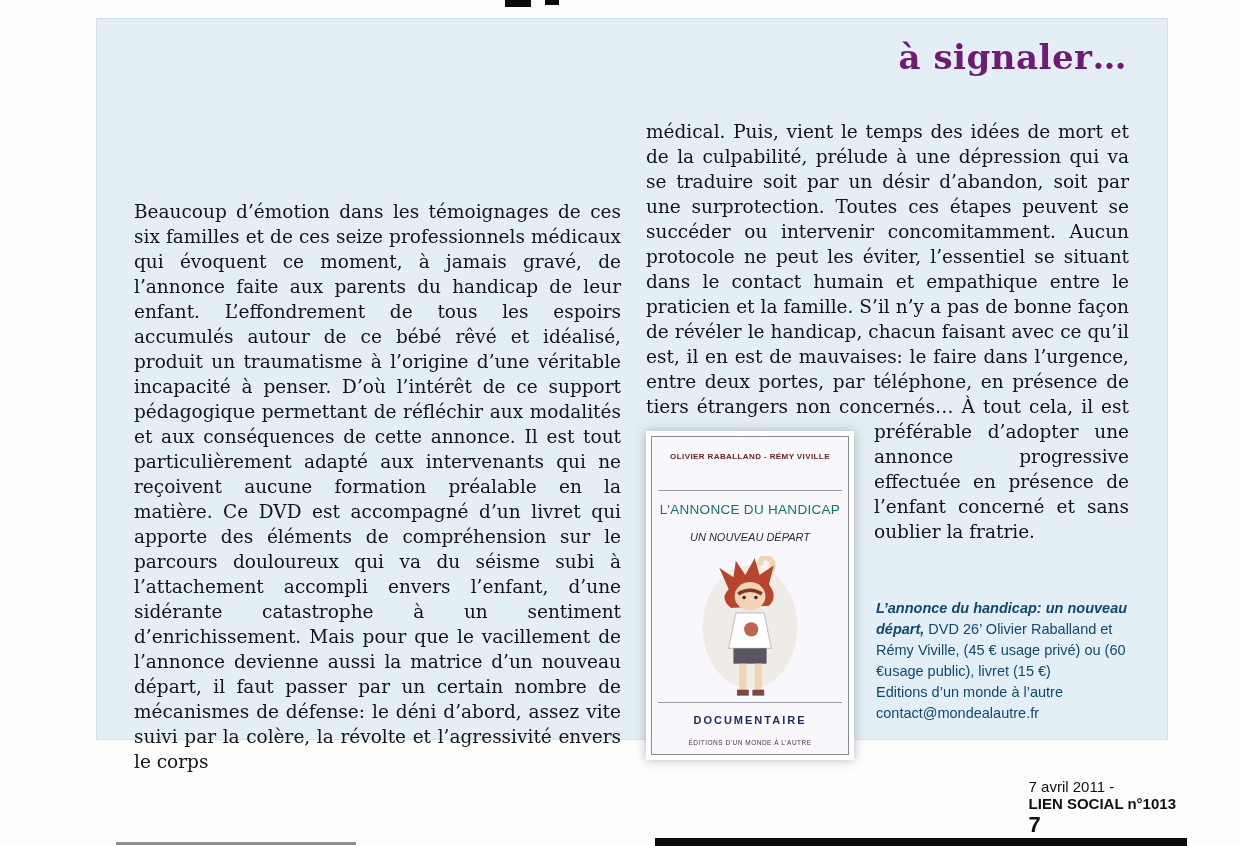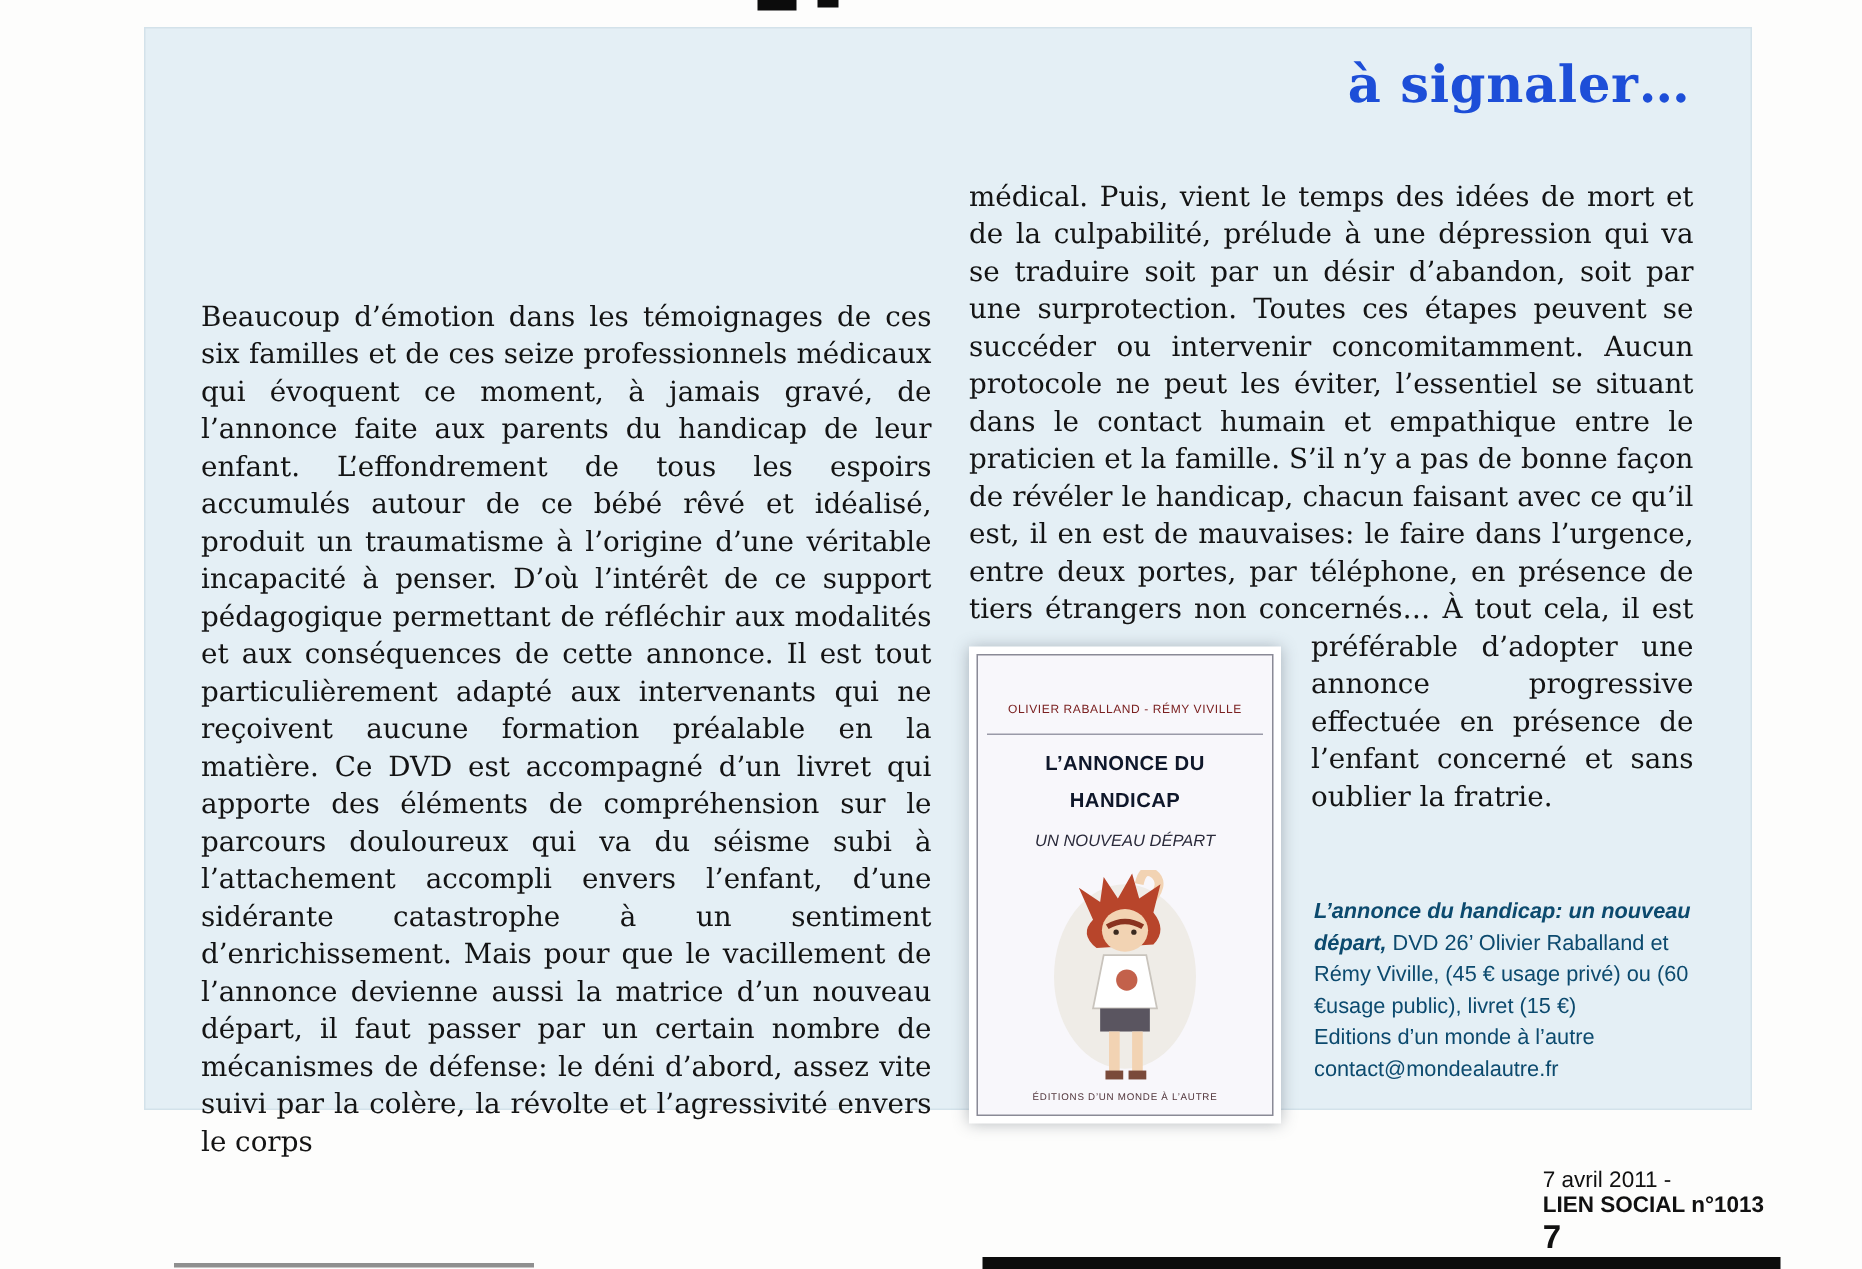--- a/index.html
+++ b/index.html
@@ -2,36 +2,36 @@
 <html lang="fr"><head>
 <meta charset="utf-8">
 <style>
   html,body{margin:0;padding:0;background:#ffffff;}
   .page{position:relative;width:1241px;height:846px;background:#fdfdfc;overflow:hidden;
         font-family:"DejaVu Serif", serif;color:#1b1b1b;}
   .card{position:absolute;left:96px;top:18px;width:1072px;height:722px;
         background:#e4eff5;border:1px solid #d3e2ea;box-sizing:border-box;}
   .section-label{position:absolute;top:18px;right:40px;
         font-family:"DejaVu Serif", serif;font-weight:bold;
-        font-size:34px;color:#1d4ed8;letter-spacing:0.5px;}
+        font-size:34px;color:#701a75;letter-spacing:0.5px;}
   .article-title{position:absolute;left:37px;top:58px;width:480px;
         font-family:"Liberation Sans", sans-serif;font-weight:400;
         font-size:42px;line-height:50px;color:#202020;}
   .col{position:absolute;width:487px;font-size:18.5px;line-height:25px;
         text-align:justify;color:#141414;}
   .col-left{left:37px;top:180px;}
   .col-right{left:549px;top:100px;width:483px;}
   .cover-float{float:left;width:208px;margin:12px 20px 10px 0;
         background:#ffffff;box-shadow:0 0 10px rgba(90,100,110,0.45);
         padding:5px;box-sizing:border-box;}
   .cover-inner{border:1px solid #8a8a96;background:#f8f7fb;padding:7px 6px;
         text-align:center;font-family:"Liberation Sans", sans-serif;}
-  .cover-authors{font-size:8px;font-weight:normal;letter-spacing:0.4px;color:#7a2020;
-        border-bottom:1px solid #9a9aa8;padding-bottom:4px;margin-top:16px;}
-  .cover-title{font-size:13.5px;font-weight:bold;color:#0f172a;margin-top:6px;letter-spacing:0.3px;}
+  .cover-authors{font-size:8px;font-weight:bold;letter-spacing:0.4px;color:#7a2020;
+        border-bottom:1px solid #9a9aa8;padding-bottom:21px;}
+  .cover-title{font-size:13.5px;font-weight:normal;color:#0f766e;margin-top:6px;letter-spacing:0.3px;}
   .cover-subtitle{font-size:11px;font-weight:normal;font-style:italic;color:#2a2a3a;margin-top:3px;}
   .cover-art{margin:6px auto 2px auto;width:120px;height:142px;}
   .cover-genre{font-size:11px;font-weight:bold;letter-spacing:2px;color:#1c2a5e;
         border-top:1px solid #9a9aa8;padding-top:5px;margin-top:4px;}
   .cover-publisher{font-size:6.5px;color:#50343a;margin-top:6px;line-height:8px;letter-spacing:0.5px;}
   .caption{margin-left:230px;margin-top:54px;
         font-family:"Liberation Sans", sans-serif;font-size:14.5px;line-height:21px;
         text-align:left;color:#0c4a6e;}
   .caption .cap-bold{font-weight:bold;font-style:italic;}
   .caption .cap-line{margin-top:0;}
@@ -81,20 +81,21 @@
                 <circle cx="55" cy="35" r="1.5" fill="#3a2a20"></circle>
                 <path d="M38 48 L62 48 L68 78 L32 78 Z" fill="#ffffff" stroke="#c9c4bd" stroke-width="1"></path>
                 <circle cx="51" cy="62" r="6" fill="#b8452b" opacity="0.85"></circle>
                 <rect x="36" y="78" width="28" height="13" fill="#5a5560"></rect>
                 <rect x="41" y="91" width="6" height="24" fill="#f2d3b3"></rect>
                 <rect x="54" y="91" width="6" height="24" fill="#f2d3b3"></rect>
                 <rect x="39" y="113" width="10" height="5" fill="#7a4a3a"></rect>
                 <rect x="52" y="113" width="10" height="5" fill="#7a4a3a"></rect>
               </svg>
             </span>
+            <span class="cover-genre" style="display:block;">DOCUMENTAIRE</span>
             <span class="cover-publisher" style="display:block;">ÉDITIONS D’UN MONDE À L’AUTRE</span>
         </span>
           </span><span>cela, il est préférable d’adopter une annonce progressive effectuée en présence de l’enfant concerné et sans oublier la fratrie.</span>
       </div>
 
       <div class="caption">
         <span class="cap-bold">L’annonce du handicap: un nouveau départ,</span><span> DVD 26’ Olivier Raballand et Rémy Viville, (45 € usage privé) ou (60 €usage public), livret (15 €)</span>
         <div class="cap-line">Editions d’un monde à l’autre</div>
         <div class="cap-line">contact@mondealautre.fr</div>
       </div>

